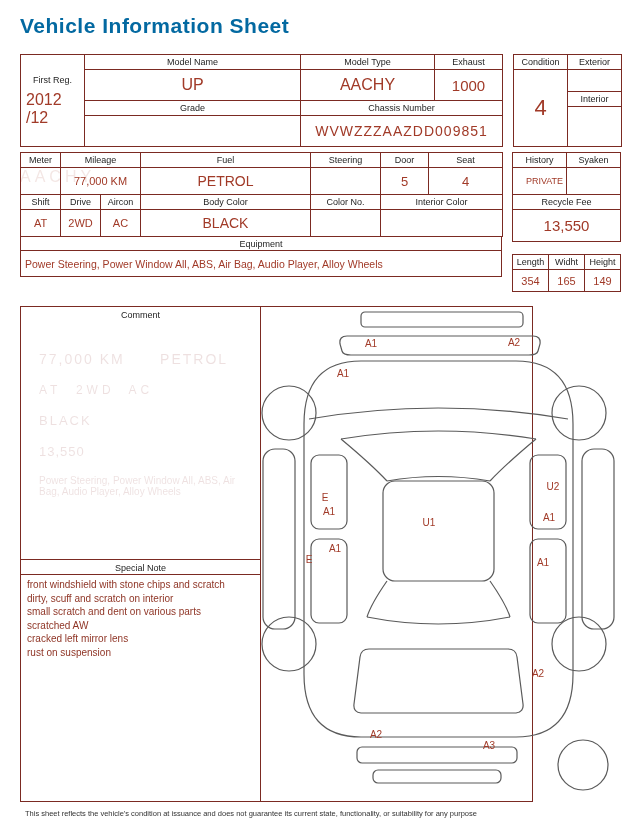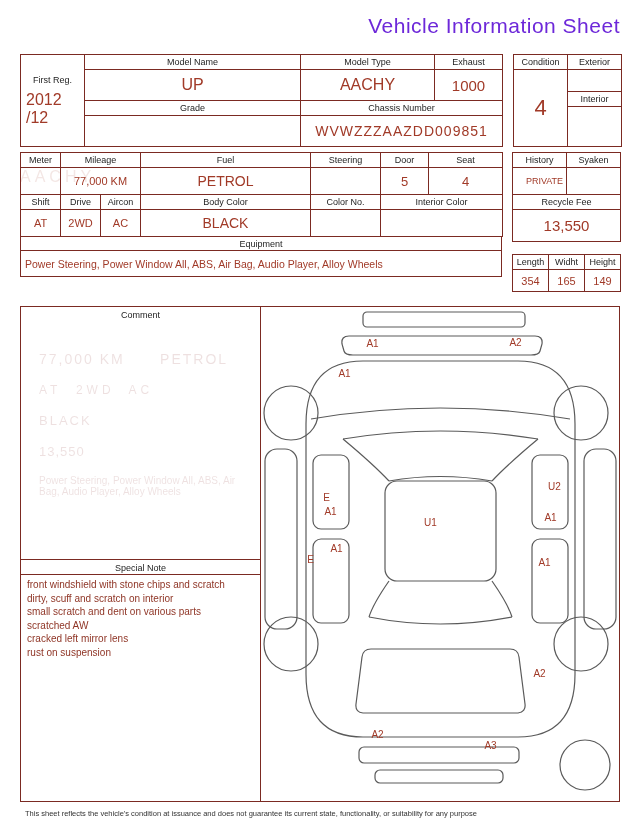--- a/index.html
+++ b/index.html
@@ -6,25 +6,25 @@
   html, body { background: #ffffff; }
   body {
     width: 640px; height: 835px;
     font-family: "Liberation Sans", sans-serif;
     color: #1d1d1d;
     position: relative;
   }
   .page { width: 640px; height: 835px; padding: 8px 20px 0 20px; position: relative; overflow: hidden; }
 
   .title {
-    text-align: right;
+    text-align: left;
     font-size: 21px;
-    font-weight: normal;
+    font-weight: bold;
     margin: 6px 0 16px 0;
-    color: #6d28d9;
+    color: #0369a1;
     letter-spacing: .5px;
   }
 
   
   .t { border-collapse: collapse; table-layout: fixed; }
   .t td { border: 1px solid #7b2a22; overflow: hidden; vertical-align: middle; }
   .lab { font-size: 9px; color: #1d1d1d; text-align: center; height: 15px; padding: 0 2px; font-weight: normal; }
   .val { color: #a13a28; text-align: center; }
 
   .row { display: flex; align-items: flex-start; }
@@ -45,21 +45,21 @@
   .cond4 { font-size: 22px; }
 
   .equip-val { font-size: 10.5px; text-align: left; padding: 2px 4px; color: #a13a28; }
 
   .stack { margin-top: -1px; }
   .dims { margin-top: 12px; }
 
   
   .bottom-box {
     margin-top: 14px;
-    width: 600px; height: 496px;
+    width: 513px; height: 496px;
     border: 1px solid #7b2a22;
     display: flex;
     position: relative;
   }
   .left-col { width: 240px; flex: none; border-right: 1px solid #7b2a22; display: flex; flex-direction: column; }
   .sec-head { height: 16px; font-size: 9px; text-align: center; line-height: 16px; color: #1d1d1d; }
   .comment-body { height: 236px; position: relative; overflow: hidden; }
   .note-head { border-top: 1px solid #7b2a22; border-bottom: 1px solid #7b2a22; }
   .notes { flex: 1; padding: 4px 6px; color: #8f3526; font-size: 10px; line-height: 1.25; }
   .notes div { margin-bottom: 1px; }

